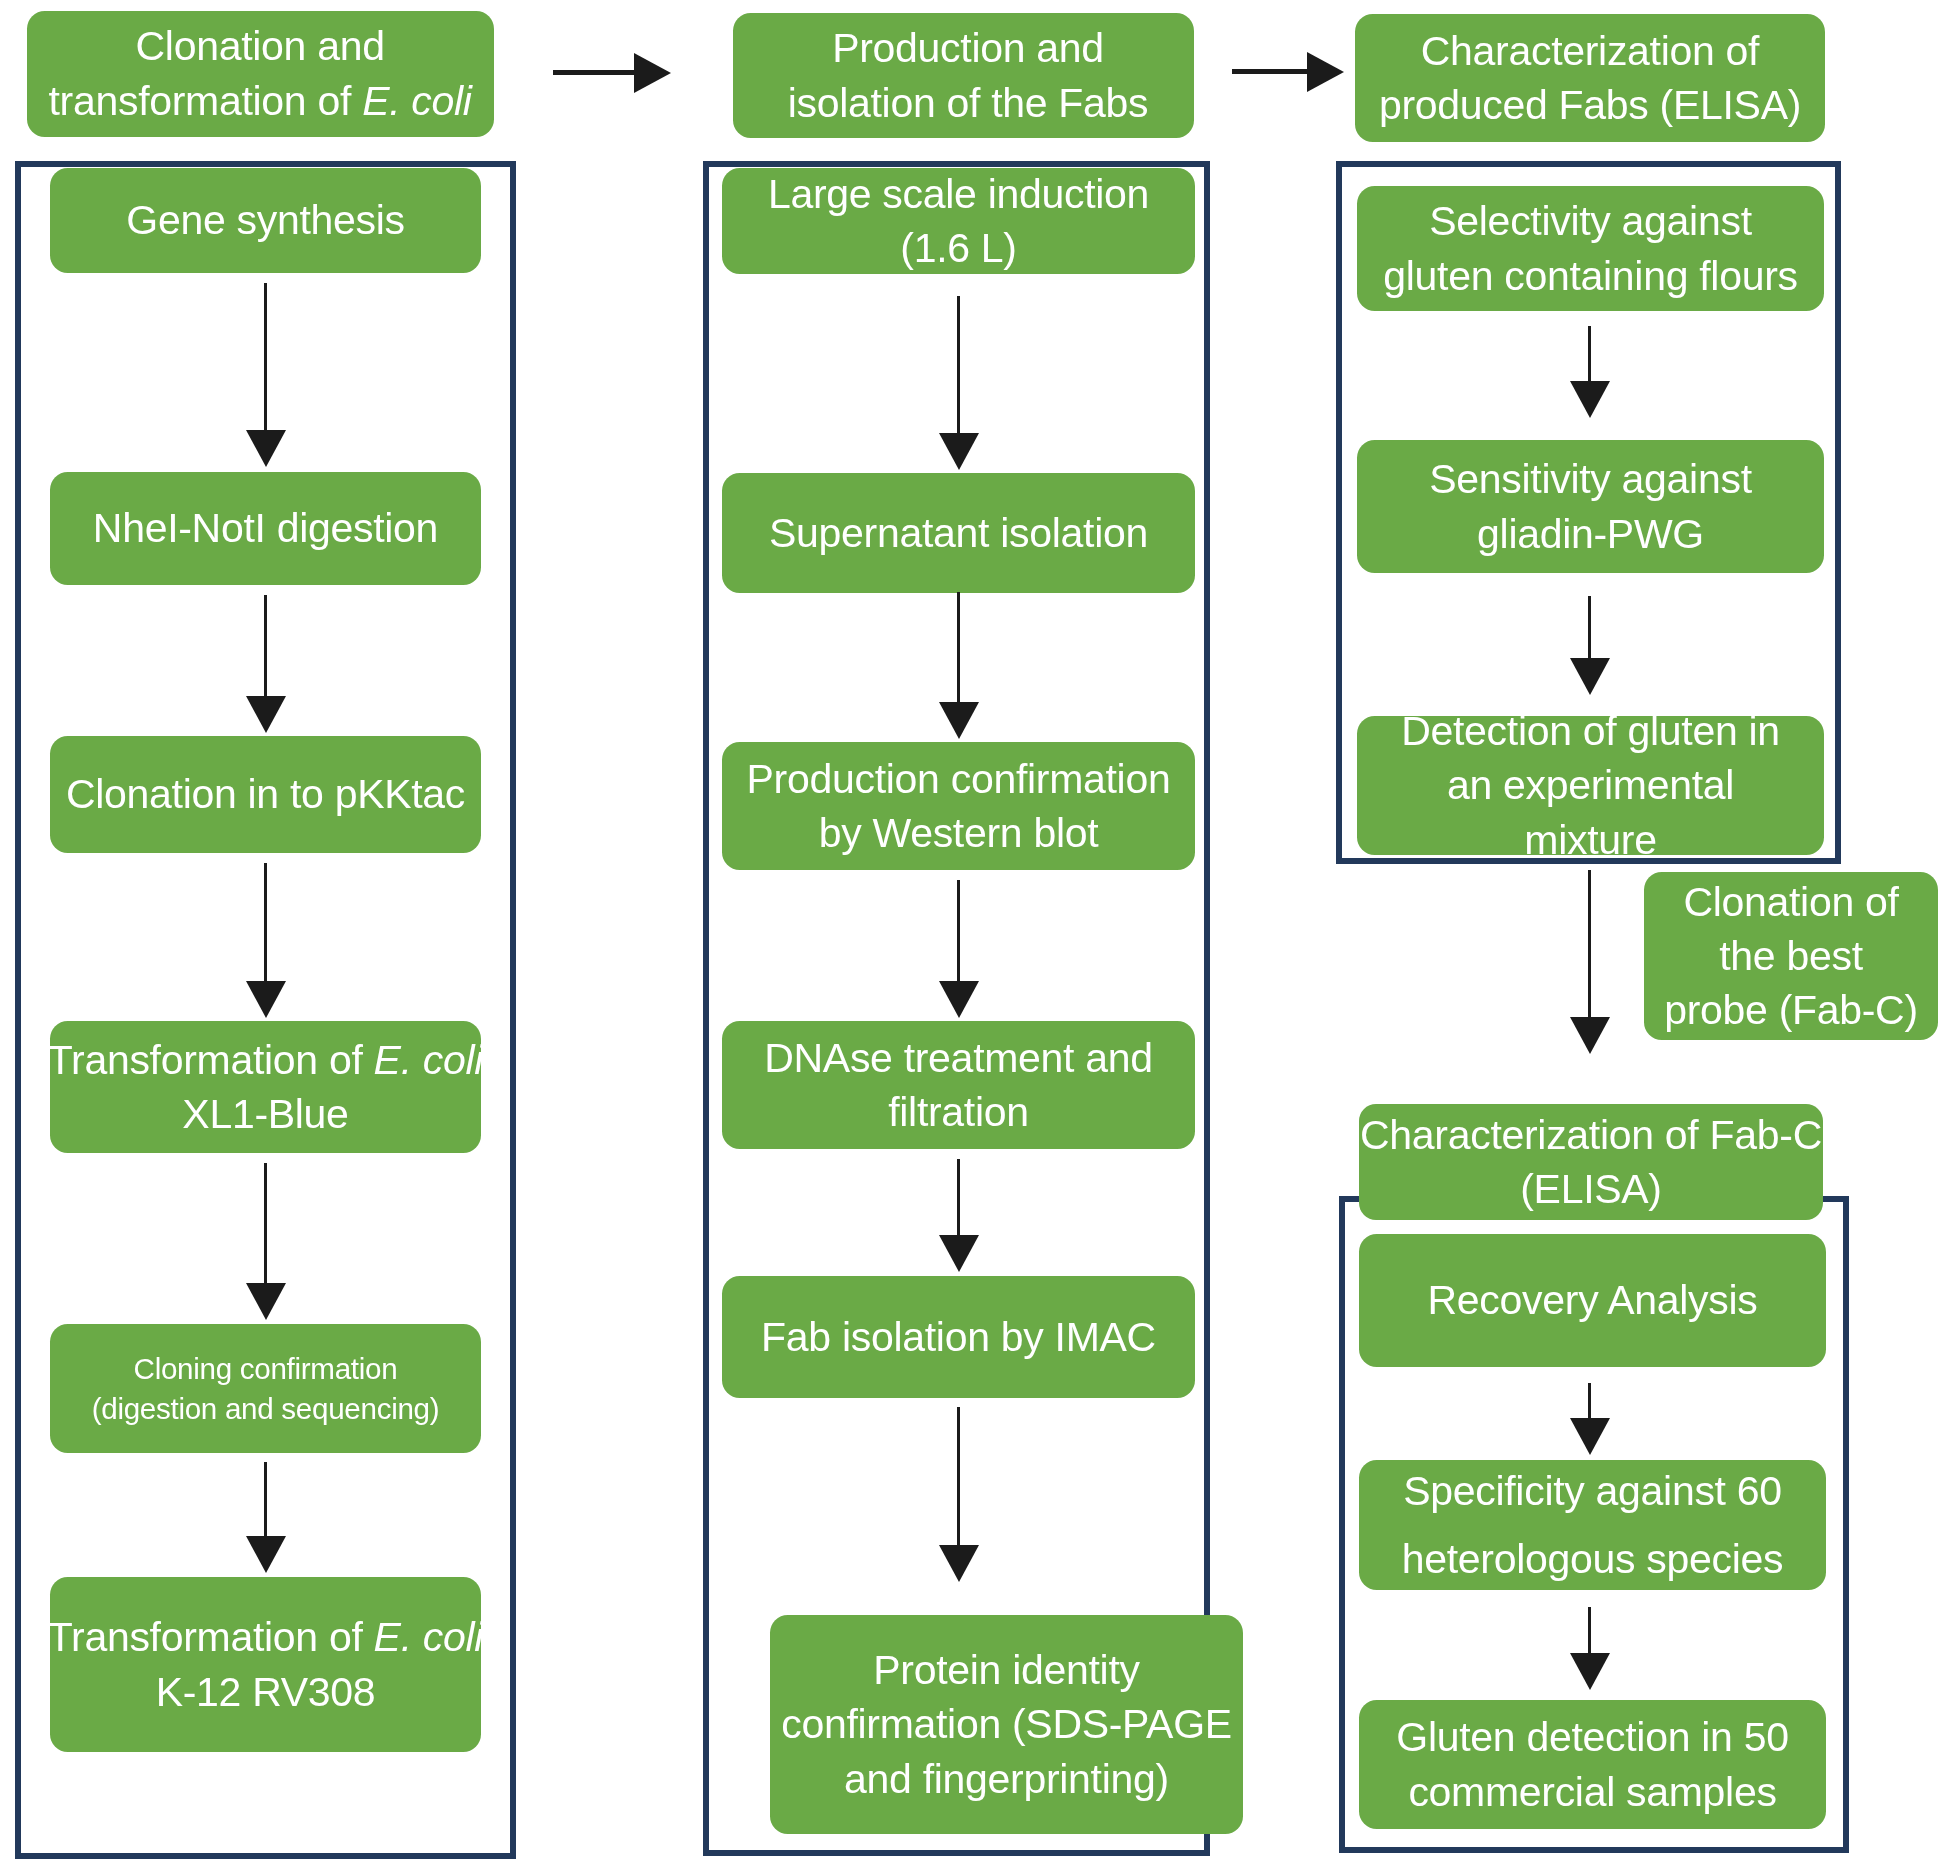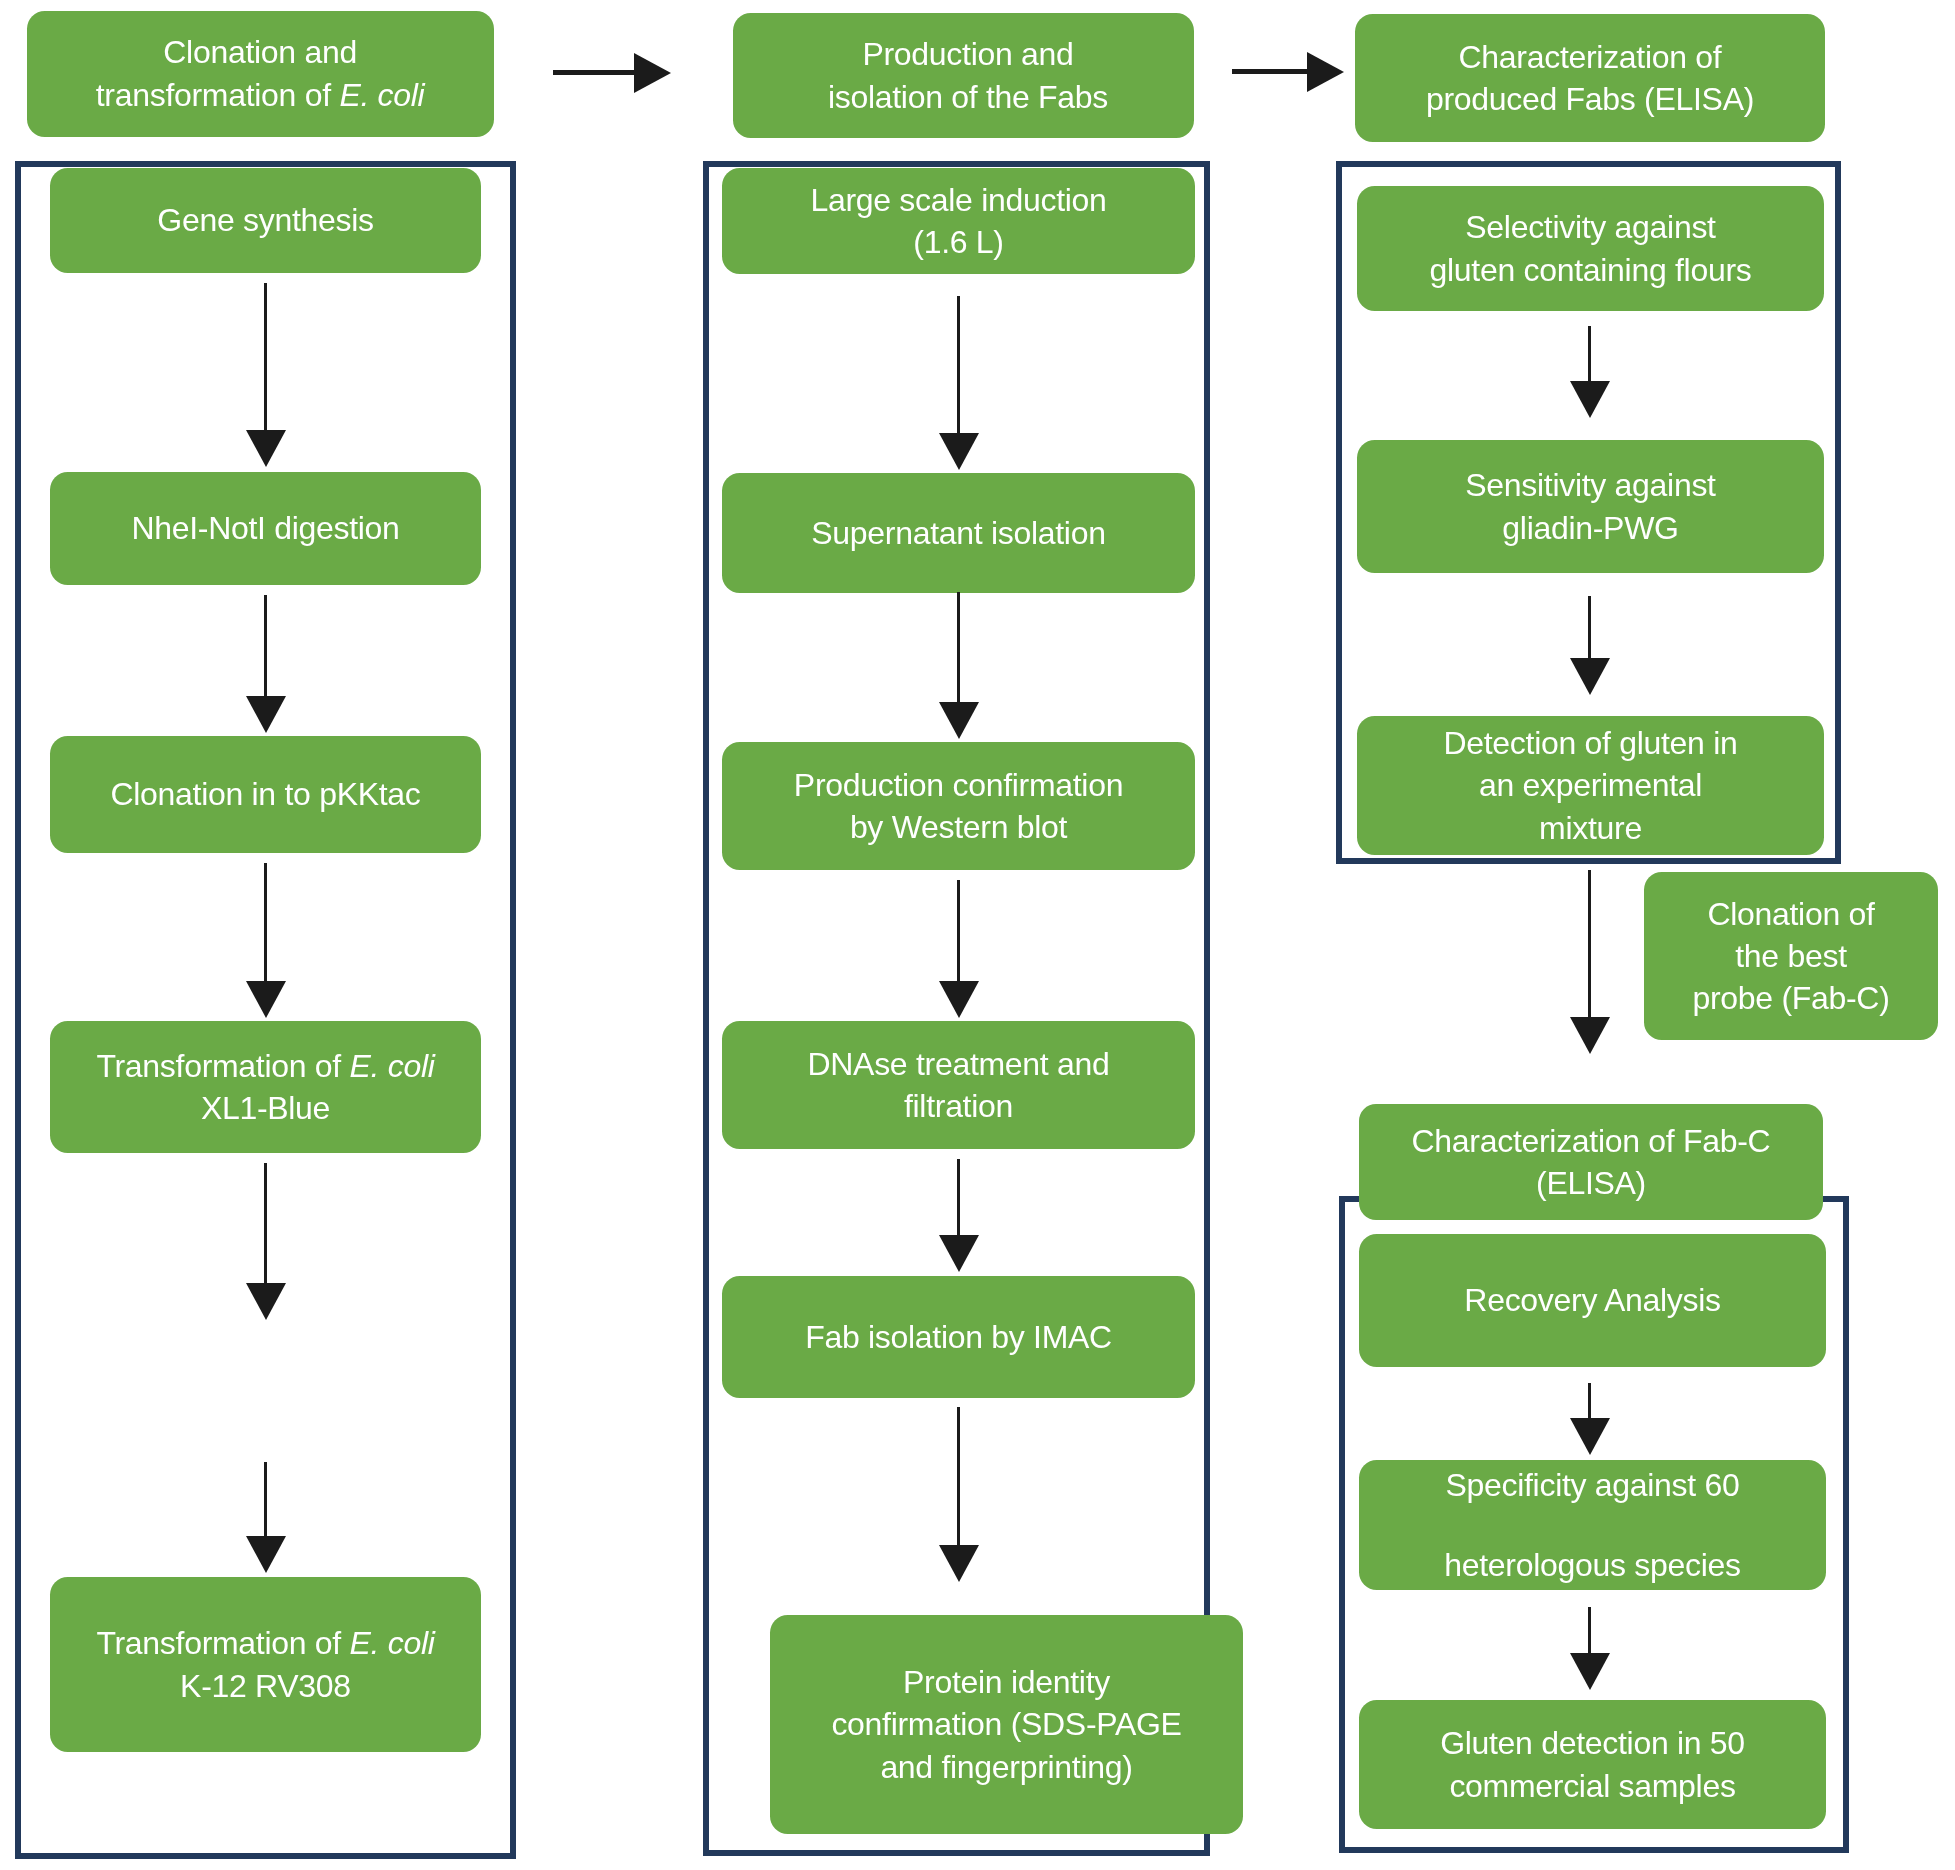--- a/index.html
+++ b/index.html
@@ -17,21 +17,21 @@
     font-family:"Liberation Sans","DejaVu Sans",sans-serif;
     overflow:hidden;
   }
   .gbox{
     position:absolute;
     background:var(--green);
     border-radius:17.7px;
     color:var(--text);
     display:flex;flex-direction:column;justify-content:center;align-items:center;
     text-align:center;
-    font-size:32px;line-height:1.32;letter-spacing:-0.3px;
+    font-size:41px;line-height:1.32;letter-spacing:-0.3px;
     padding:3.5px 7px;box-sizing:border-box;
   }
   .ln{display:block;white-space:nowrap;}
   .ln i{font-style:italic;}
   .frame{
     position:absolute;
     border:6.5px solid var(--navy);
     box-sizing:border-box;
     background:transparent;
   }
@@ -119,20 +119,24 @@
 
   <div class="gbox" style="left:50px;top:1021px;width:431px;height:132px;">
     <span class="ln"><span>Transformation of </span><i>E. coli</i></span>
     <span class="ln">XL1-Blue</span>
   </div>
   <div class="varrow" style="left:245px;top:1163px;height:157px;">
     <span class="shaft"></span>
       <span class="head"></span>
   </div>
 
+  <div class="gbox" style="left:50px;top:1324px;width:431px;height:129px;font-size:29.6px;">
+    <span class="ln">Cloning confirmation</span>
+    <span class="ln">(digestion and sequencing)</span>
+  </div>
   <div class="varrow" style="left:245px;top:1462px;height:111px;">
     <span class="shaft"></span>
       <span class="head"></span>
   </div>
 
   <div class="gbox" style="left:50px;top:1577px;width:431px;height:175px;">
     <span class="ln"><span>Transformation of </span><i>E. coli</i></span>
     <span class="ln">K-12 RV308</span>
   </div>
 

